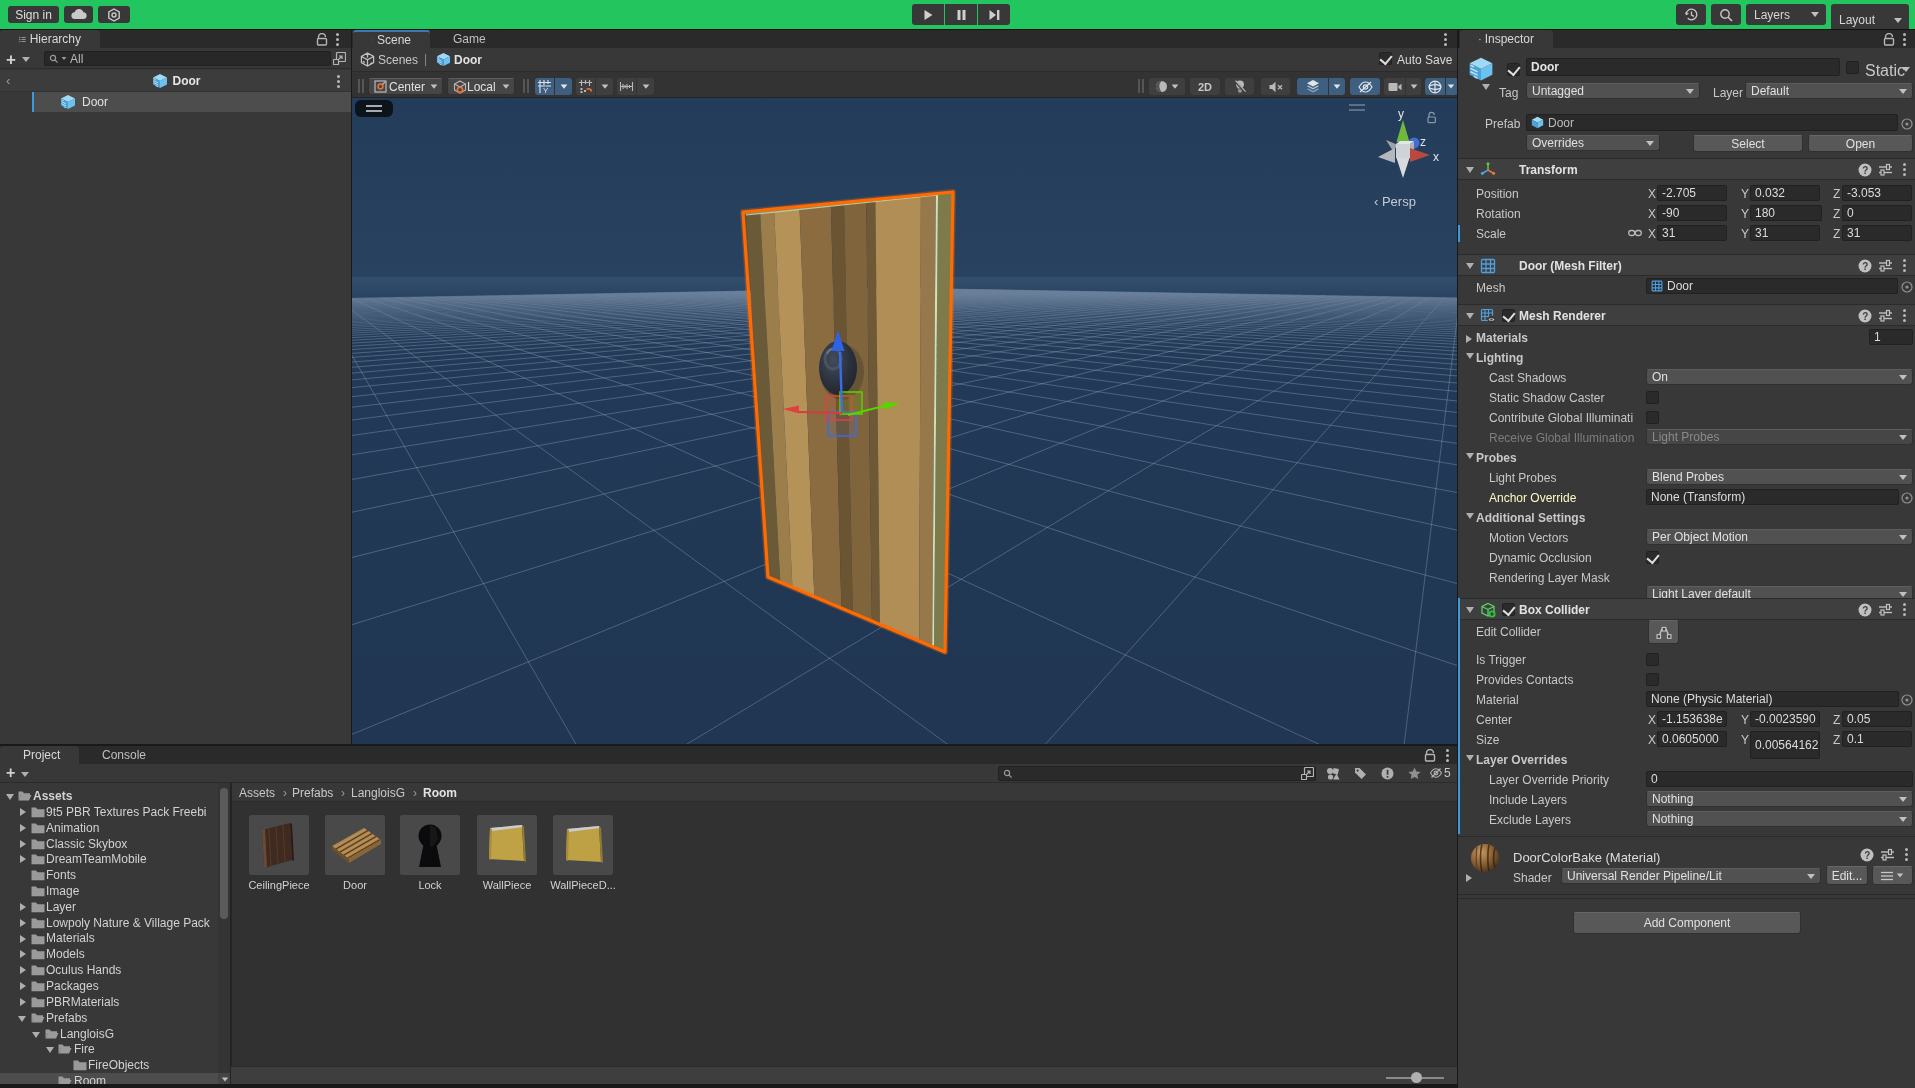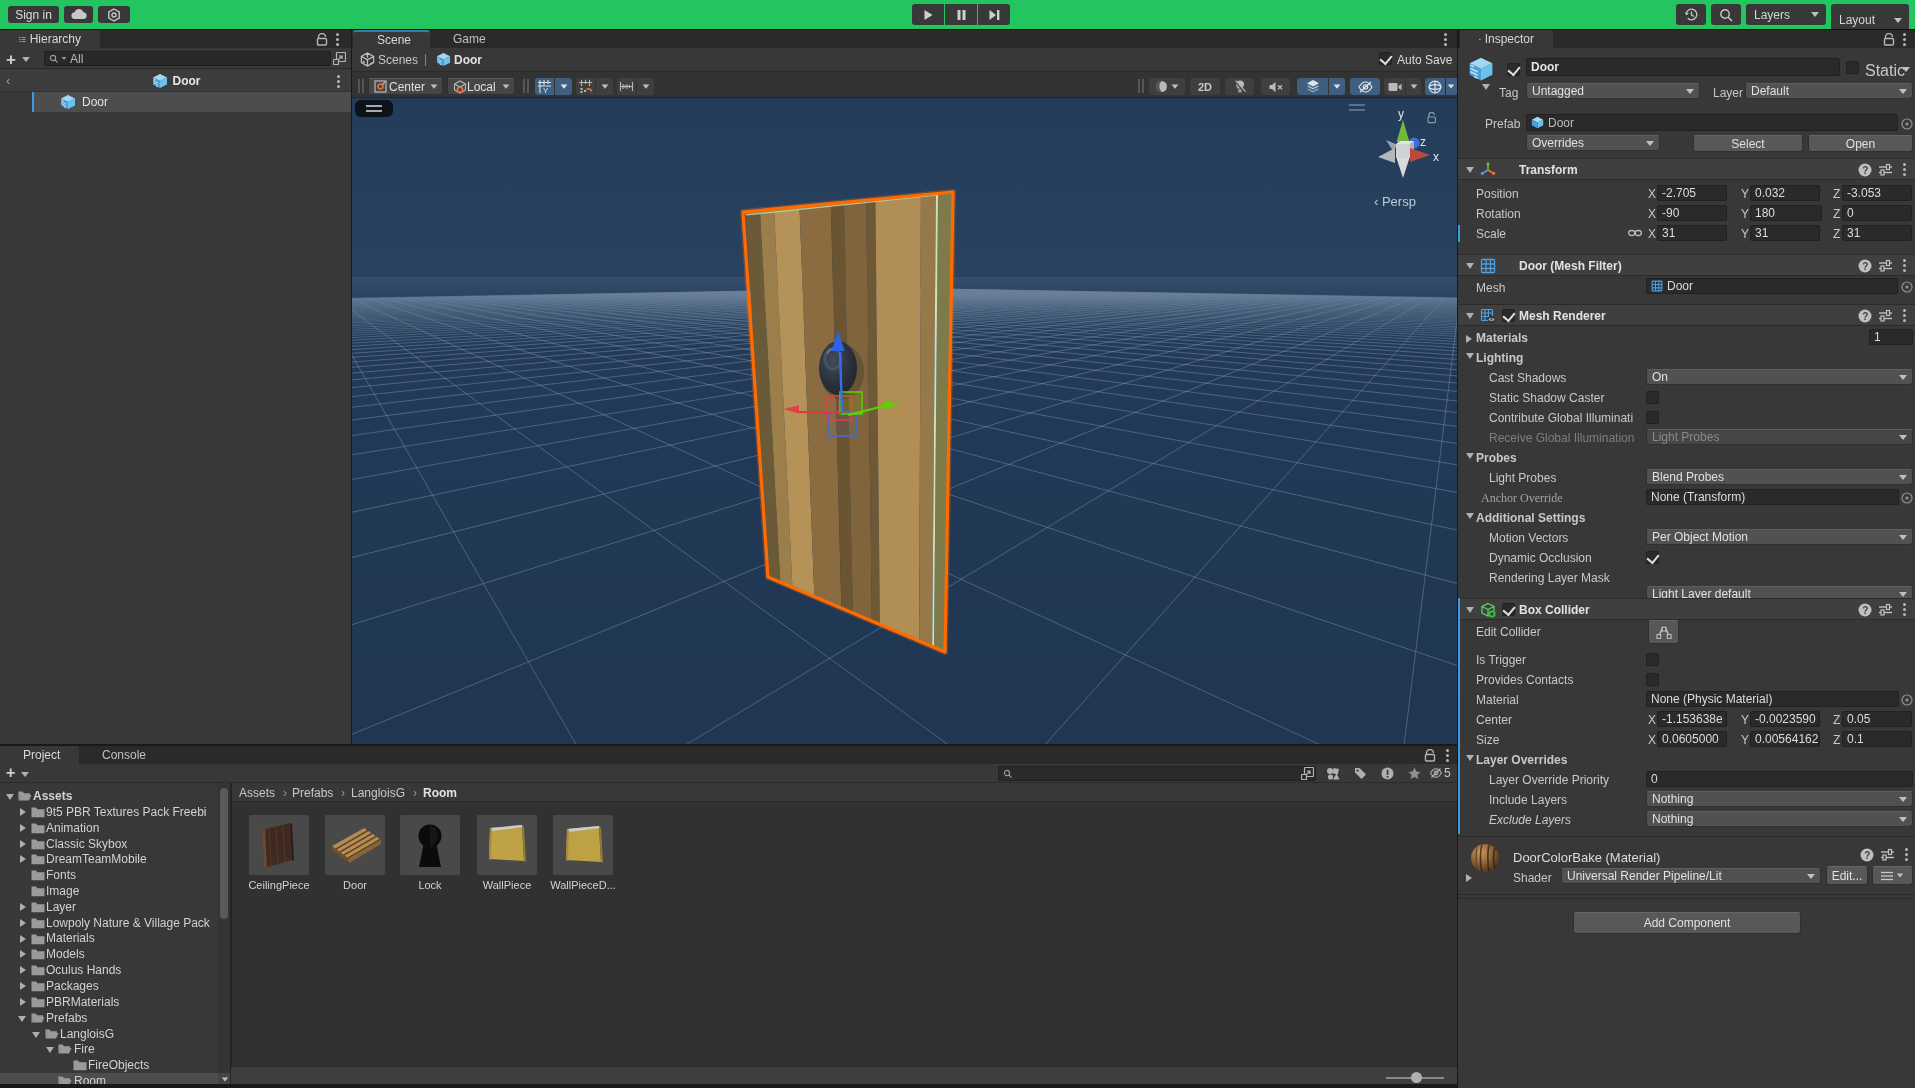--- a/index.html
+++ b/index.html
@@ -1010,21 +1010,21 @@
       <div class="abs" style="left:31px;top:361px;color:#c8c8c8;font-size:12px;white-space:nowrap;">Static Shadow Caster</div>
       <div class="cb" style="left:188px;top:361px;"></div>
       <div class="abs" style="left:31px;top:381px;color:#c8c8c8;font-size:12px;white-space:nowrap;">Contribute Global Illuminati</div>
       <div class="cb" style="left:188px;top:381px;"></div>
       <div class="abs" style="left:31px;top:401px;color:#7e7e7e;font-size:12px;white-space:nowrap;">Receive Global Illumination</div>
       <div class="drop" style="left:188px;top:399px;width:267px;height:16px;background:#464646;color:#8a8a8a;">Light Probes<span class="arr"></span></div>
       <span class="abs" style="left:8px;top:423px;width:0;height:0;border-left:4px solid transparent;border-right:4px solid transparent;border-top:6px solid #b0b0b0;"></span>
       <div class="abs" style="left:18px;top:421px;color:#c8c8c8;font-weight:bold;font-size:12px;white-space:nowrap;">Probes</div>
       <div class="abs" style="left:31px;top:441px;color:#c8c8c8;font-size:12px;white-space:nowrap;">Light Probes</div>
       <div class="drop" style="left:188px;top:439px;width:267px;height:16px;background:#515151;color:#e0e0e0;">Blend Probes<span class="arr"></span></div>
-      <div class="abs" style="left:23px;top:461px;color:#a3a3a3;font-size:12px;white-space:nowrap;font-family:Liberation Serif, serif;">Anchor Override</div>
+      <div class="abs" style="left:31px;top:461px;color:#fef9c3;font-size:12px;white-space:nowrap;">Anchor Override</div>
       <div class="field" style="left:188px;top:459px;width:253px;height:16px;">None (Transform)</div>
       <svg class="abs" style="left:443px;top:462px;" width="12" height="12" viewBox="0 0 12 12">
         <circle cx="6" cy="6" r="5" fill="none" stroke="#909090" stroke-width="1.2"></circle>
         <circle cx="6" cy="6" r="1.6" fill="#909090"></circle>
       </svg>
       <span class="abs" style="left:8px;top:483px;width:0;height:0;border-left:4px solid transparent;border-right:4px solid transparent;border-top:6px solid #b0b0b0;"></span>
       <div class="abs" style="left:18px;top:481px;color:#c8c8c8;font-weight:bold;font-size:12px;white-space:nowrap;">Additional Settings</div>
       <div class="abs" style="left:31px;top:501px;color:#c8c8c8;font-size:12px;white-space:nowrap;">Motion Vectors</div>
       <div class="drop" style="left:188px;top:499px;width:267px;height:16px;background:#515151;color:#e0e0e0;">Per Object Motion<span class="arr"></span></div>
       <div class="abs" style="left:31px;top:521px;color:#c8c8c8;font-size:12px;white-space:nowrap;">Dynamic Occlusion</div>
@@ -1084,30 +1084,30 @@
       <div class="abs" style="left:190px;top:683px;color:#c8c8c8;font-size:12px;white-space:nowrap;">X</div>
       <div class="field" style="left:199px;top:681px;width:70px;height:16px;">-1.153638e</div>
       <div class="abs" style="left:283px;top:683px;color:#c8c8c8;font-size:12px;white-space:nowrap;">Y</div>
       <div class="field" style="left:292px;top:681px;width:70px;height:16px;">-0.0023590</div>
       <div class="abs" style="left:375px;top:683px;color:#c8c8c8;font-size:12px;white-space:nowrap;">Z</div>
       <div class="field" style="left:384px;top:681px;width:70px;height:16px;">0.05</div>
       <div class="abs" style="left:18px;top:703px;color:#c8c8c8;font-size:12px;white-space:nowrap;">Size</div>
       <div class="abs" style="left:190px;top:703px;color:#c8c8c8;font-size:12px;white-space:nowrap;">X</div>
       <div class="field" style="left:199px;top:701px;width:70px;height:16px;">0.0605000</div>
       <div class="abs" style="left:283px;top:703px;color:#c8c8c8;font-size:12px;white-space:nowrap;">Y</div>
-      <div class="field" style="left:292px;top:701px;width:70px;height:16px;">0.00564162</div>
+      <div class="field" style="left:292px;top:701px;width:70px;height:28px;">0.00564162</div>
       <div class="abs" style="left:375px;top:703px;color:#c8c8c8;font-size:12px;white-space:nowrap;">Z</div>
       <div class="field" style="left:384px;top:701px;width:70px;height:16px;">0.1</div>
       <span class="abs" style="left:8px;top:725px;width:0;height:0;border-left:4px solid transparent;border-right:4px solid transparent;border-top:6px solid #b0b0b0;"></span>
       <div class="abs" style="left:18px;top:723px;color:#c8c8c8;font-weight:bold;font-size:12px;white-space:nowrap;">Layer Overrides</div>
       <div class="abs" style="left:31px;top:743px;color:#c8c8c8;font-size:12px;white-space:nowrap;">Layer Override Priority</div>
       <div class="field" style="left:188px;top:741px;width:267px;height:16px;">0</div>
       <div class="abs" style="left:31px;top:763px;color:#c8c8c8;font-size:12px;white-space:nowrap;">Include Layers</div>
       <div class="drop" style="left:188px;top:761px;width:267px;height:16px;background:#515151;color:#e0e0e0;">Nothing<span class="arr"></span></div>
-      <div class="abs" style="left:31px;top:783px;color:#c8c8c8;font-size:12px;white-space:nowrap;font-style:italic;">Exclude Layers</div>
+      <div class="abs" style="left:31px;top:783px;color:#c8c8c8;font-size:12px;white-space:nowrap;">Exclude Layers</div>
       <div class="drop" style="left:188px;top:781px;width:267px;height:16px;background:#515151;color:#e0e0e0;">Nothing<span class="arr"></span></div>
       <div class="abs" style="left:0;top:806px;width:457px;height:1px;background:#2b2b2b;"></div>
       <svg class="abs" style="left:12px;top:813px;" width="30" height="30" viewBox="0 0 30 30">
 <defs>
           <radialGradient id="mball" cx="0.35" cy="0.3" r="0.85">
             <stop offset="0" stop-color="#c89a62"></stop>
             <stop offset="0.5" stop-color="#8a5f33"></stop>
             <stop offset="1" stop-color="#3a2713"></stop>
           </radialGradient>
         </defs>

